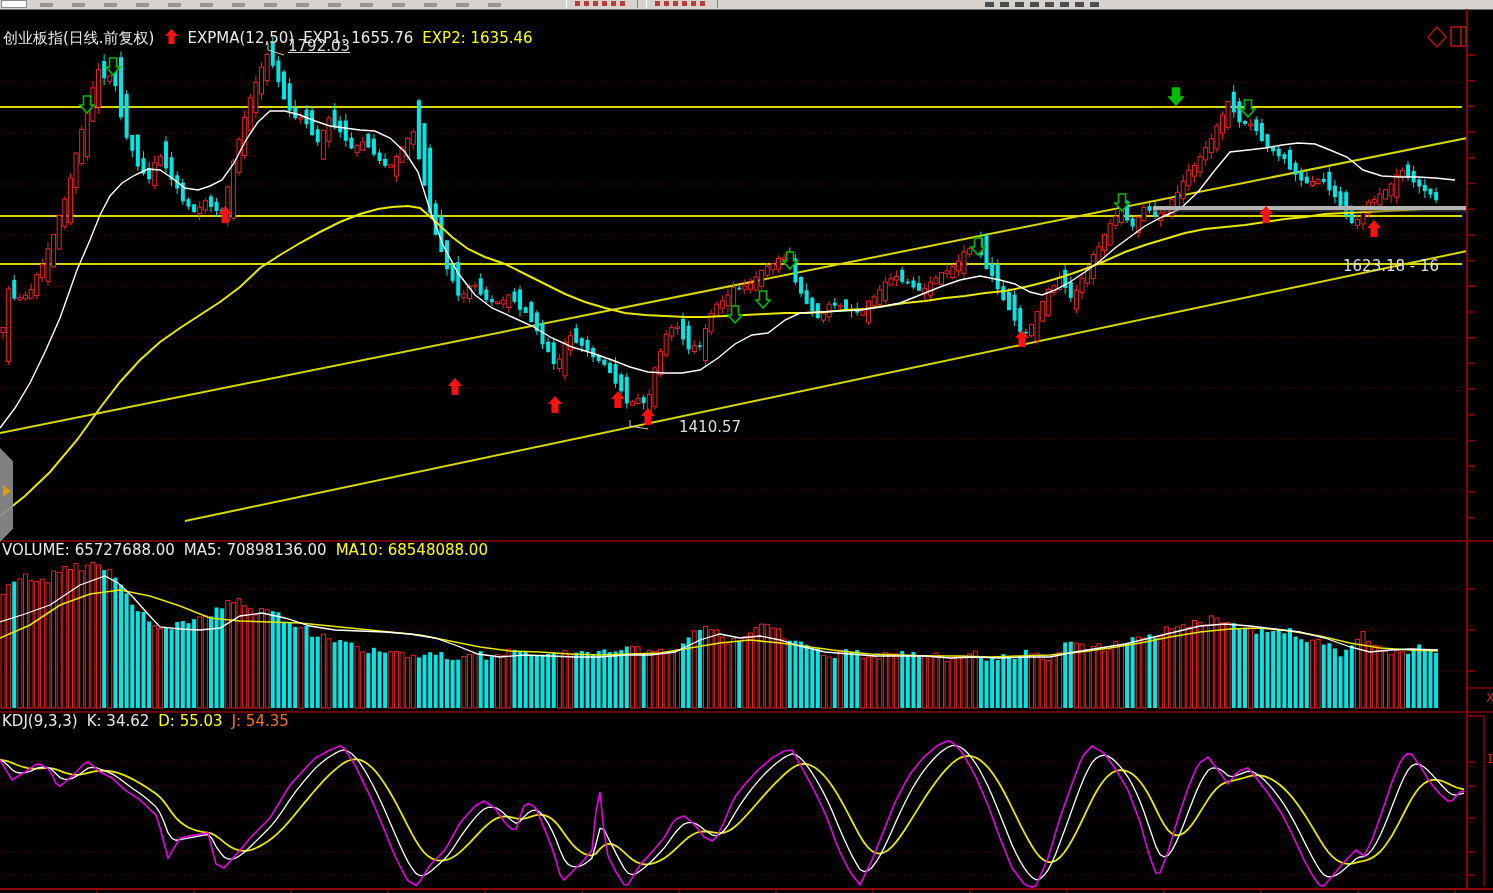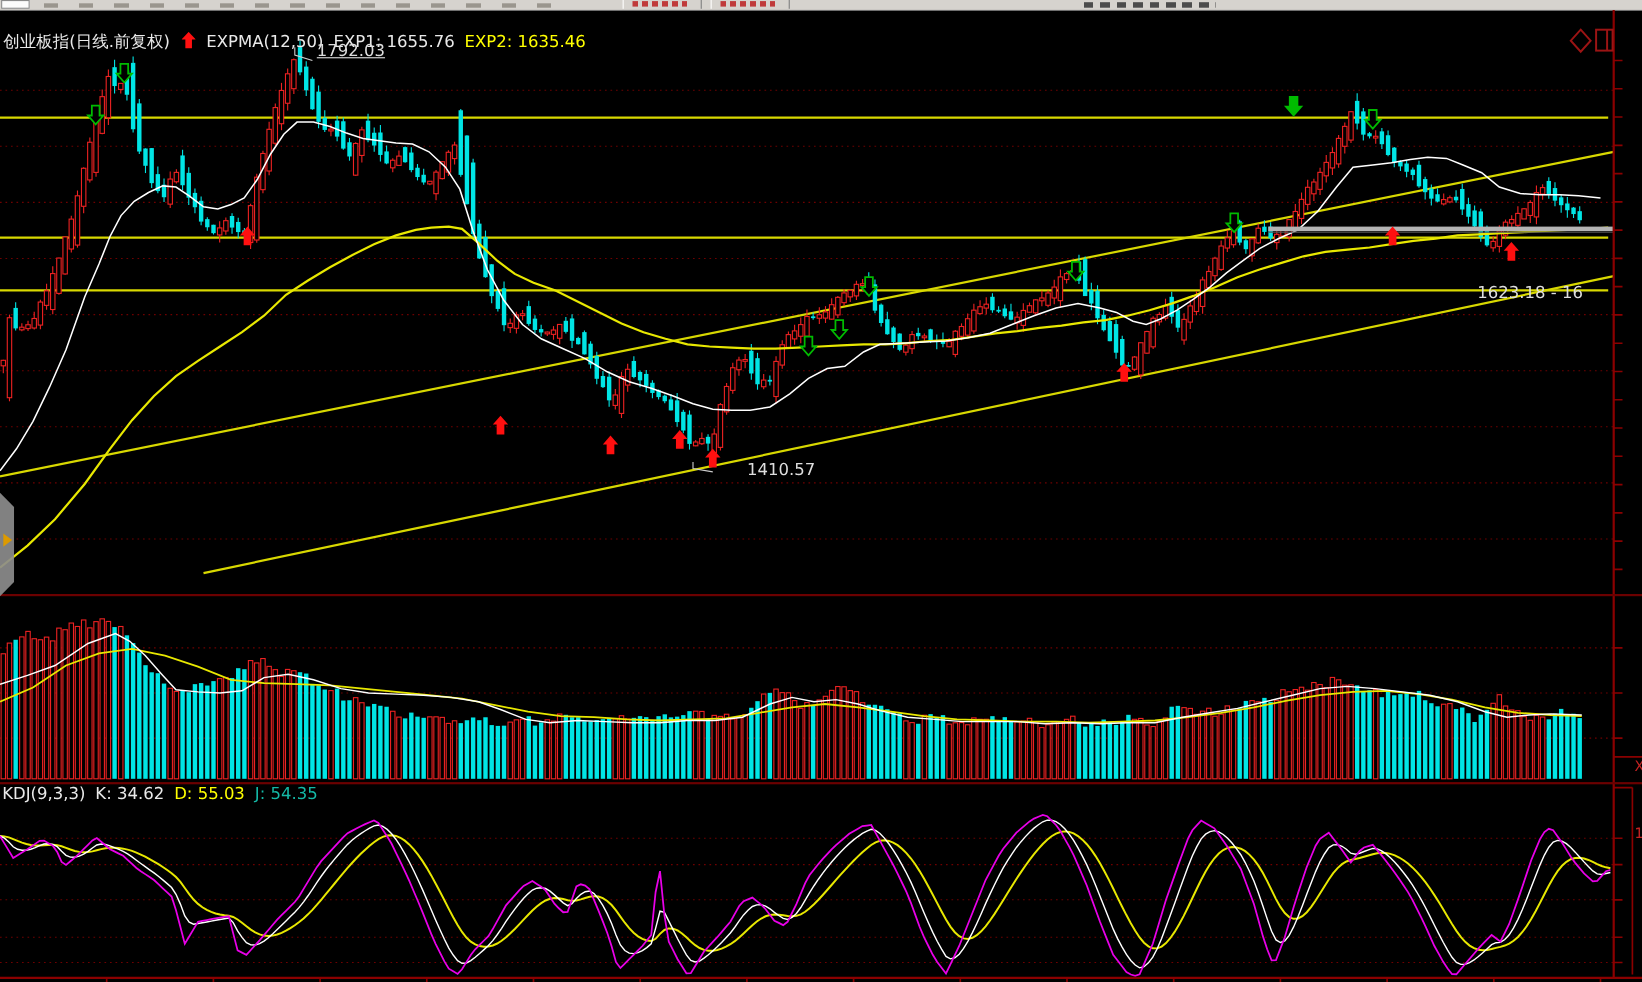--- a/index.html
+++ b/index.html
@@ -15,21 +15,21 @@
             background:repeating-linear-gradient(90deg,#c03a3a 0 5px,rgba(0,0,0,0) 5px 9px);}
   .tb-btn1{left:566px;width:70px;}
   .tb-btn2{left:646px;width:70px;}
   .tb-darktext{position:absolute;left:985px;top:2px;width:120px;height:5px;
             background:repeating-linear-gradient(90deg,#4c4c4c 0 9px,rgba(0,0,0,0) 9px 15px);}
   
   .sep{position:absolute;left:0;width:1493px;height:2px;background:#6b0000;}
   
   .hdr{position:absolute;white-space:nowrap;font-size:15px;line-height:17px;}
   .hdr span{margin-right:9px;}
-  .w{color:#e9e9e9;} .y{color:#ffff00;} .m{color:#14b8a6;}
+  .w{color:#e9e9e9;} .y{color:#ffff00;} .m{color:#f97316;}
   .pricelabel{position:absolute;color:#dedede;font-size:15px;white-space:nowrap;}
   .redlabel{position:absolute;color:#c22222;font-size:13px;white-space:nowrap;}
   .clip{overflow:hidden;margin-top:40px;}
   
   .uparrow{display:inline-block;width:13px;height:15px;position:relative;top:1px;margin:0 6px 0 2px;}
   
   .handle{position:absolute;left:0;top:448px;width:13px;height:94px;background:#8c8c8c;
           clip-path:polygon(0 0,100% 14%,100% 86%,0 100%);opacity:.92;}
   .handle .tri{position:absolute;left:3px;top:37px;width:0;height:0;
           border-top:6px solid transparent;border-bottom:6px solid transparent;border-left:8px solid #f0a800;}
@@ -951,20 +951,23 @@
 
   <div class="sep" id="sep1" style="top: 540px;"></div>
   <div class="sep" id="sep2" style="top: 711px;"></div>
 
   <div class="hdr" style="left:3px;top:28px;">
     <span class="w">创业板指(日线.前复权)</span><span class="uparrow"><svg width="13" height="15" viewBox="0 0 13 15">
           <path d="M6.5,0 L13,7 H9.5 V15 H3.5 V7 H0 Z" fill="#ff1010"></path>
         </svg></span><span class="w">EXPMA(12,50)</span><span class="w">EXP1: 1655.76</span><span class="y">EXP2: 1635.46</span>
   </div>
 
+  <div class="hdr" style="left:2px;top:542px;">
+    <span class="w">VOLUME: 65727688.00</span><span class="w">MA5: 70898136.00</span><span class="y">MA10: 68548088.00</span>
+  </div>
 
   <div class="hdr" style="left:2px;top:713px;">
     <span class="w">KDJ(9,3,3)</span><span class="w">K: 34.62</span><span class="y">D: 55.03</span><span class="m">J: 54.35</span>
   </div>
 
   <div class="pricelabel" style="left:288px;top:37px;text-decoration:underline;">1792.03</div>
   <div class="pricelabel" style="left:679px;top:418px;">1410.57</div>
   <div class="pricelabel clip" style="left:1343px;top:217px;width:124px;">1623.18 - 16</div>
   <div class="redlabel" style="left:1486px;top:690px;">X1</div>
   <div class="redlabel" style="left:1486px;top:751px;">1</div>

